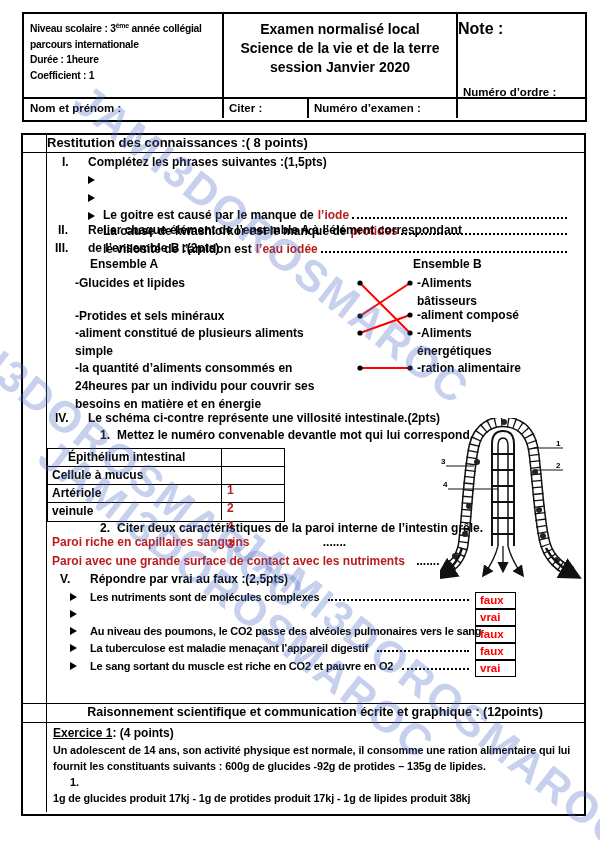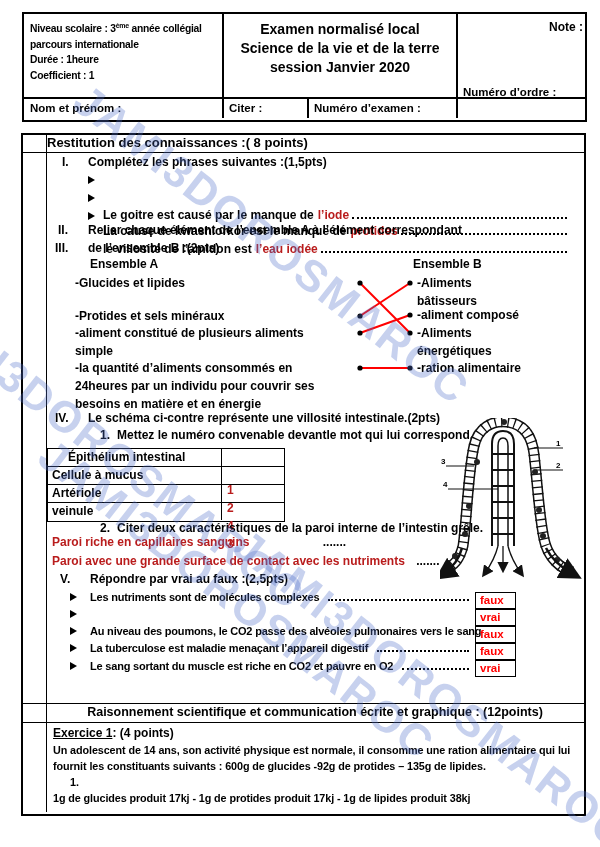--- a/index.html
+++ b/index.html
@@ -9,21 +9,21 @@
   .t{font-size:12px;line-height:18px;}
   
   .hdr-box{left:22px;top:12px;width:561px;height:106px;border:2px solid #000;}
   .hdr-hline{left:22px;top:97px;width:565px;height:0;border-top:2px solid #000;}
   .hdr-v1{left:222px;top:12px;width:0;height:106px;border-left:2px solid #000;}
   .hdr-v2{left:456px;top:12px;width:0;height:106px;border-left:2px solid #000;}
   .hdr-v3{left:307px;top:97px;width:0;height:21px;border-left:2px solid #000;}
   .info-cell{left:30px;top:18px;font-size:10.3px;letter-spacing:-0.25px;line-height:15.5px;}
   .info-cell sup{font-size:7px;}
   .title-cell{left:224px;top:20px;width:232px;text-align:center;font-size:14px;line-height:19px;}
-  .note-cell{left:458px;top:20px;width:125px;text-align:right;font-size:12px;}
+  .note-cell{left:458px;top:20px;width:125px;text-align:left;font-size:16px;}
   .f2{font-size:11.5px;line-height:20px;}
   
   .main-box{left:21px;top:133px;width:561px;height:679px;border:2px solid #000;}
   .nar-v{left:46px;top:133px;width:0;height:679px;border-left:1.5px solid #000;}
   .h-152{left:21px;top:152px;width:563px;height:0;border-top:1.5px solid #000;}
   .h-703{left:21px;top:703px;width:563px;height:0;border-top:1.5px solid #000;}
   .h-722{left:21px;top:722px;width:563px;height:0;border-top:1.5px solid #000;}
   .sec-title{left:47px;top:135px;width:536px;text-align:left;font-size:13px;}
   .red{color:#b91c1c;margin-top:33px;}
   .leader{flex:1 1 auto;border-bottom:2px dotted #000;margin:0 3px 3px 3px;min-width:8px;}

